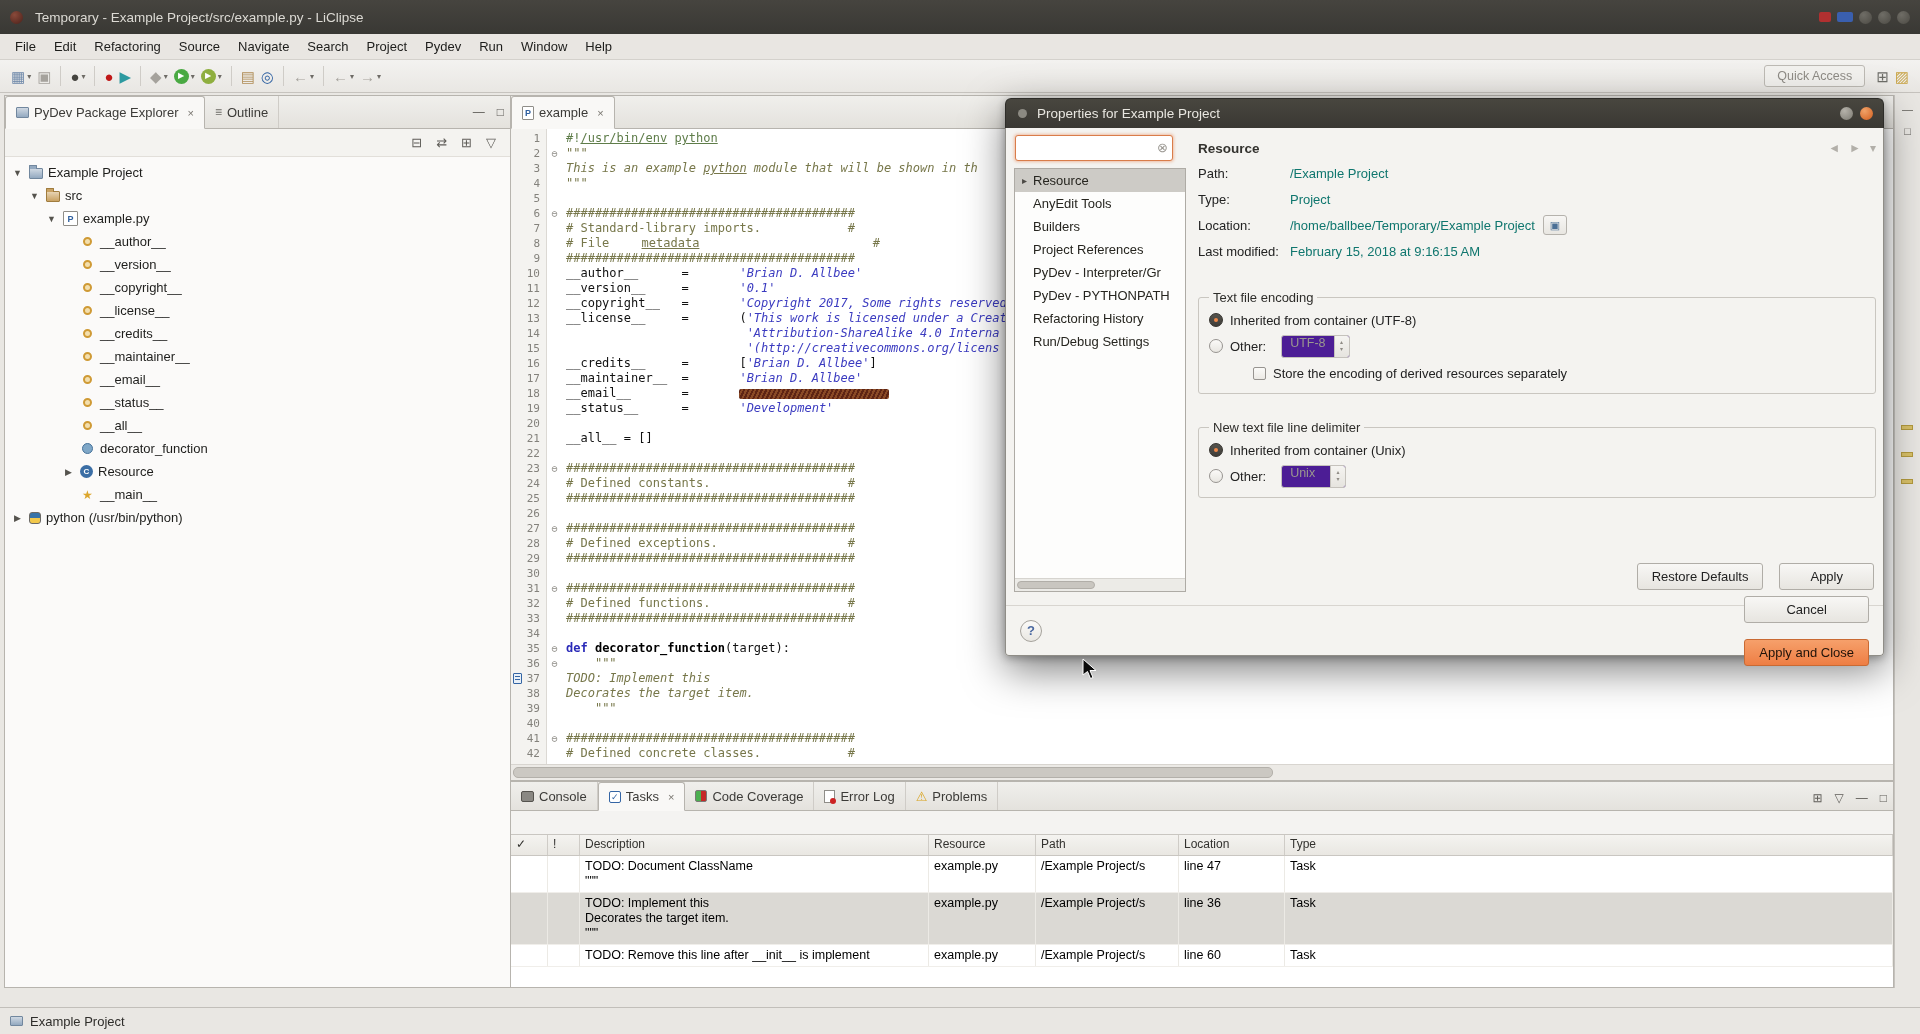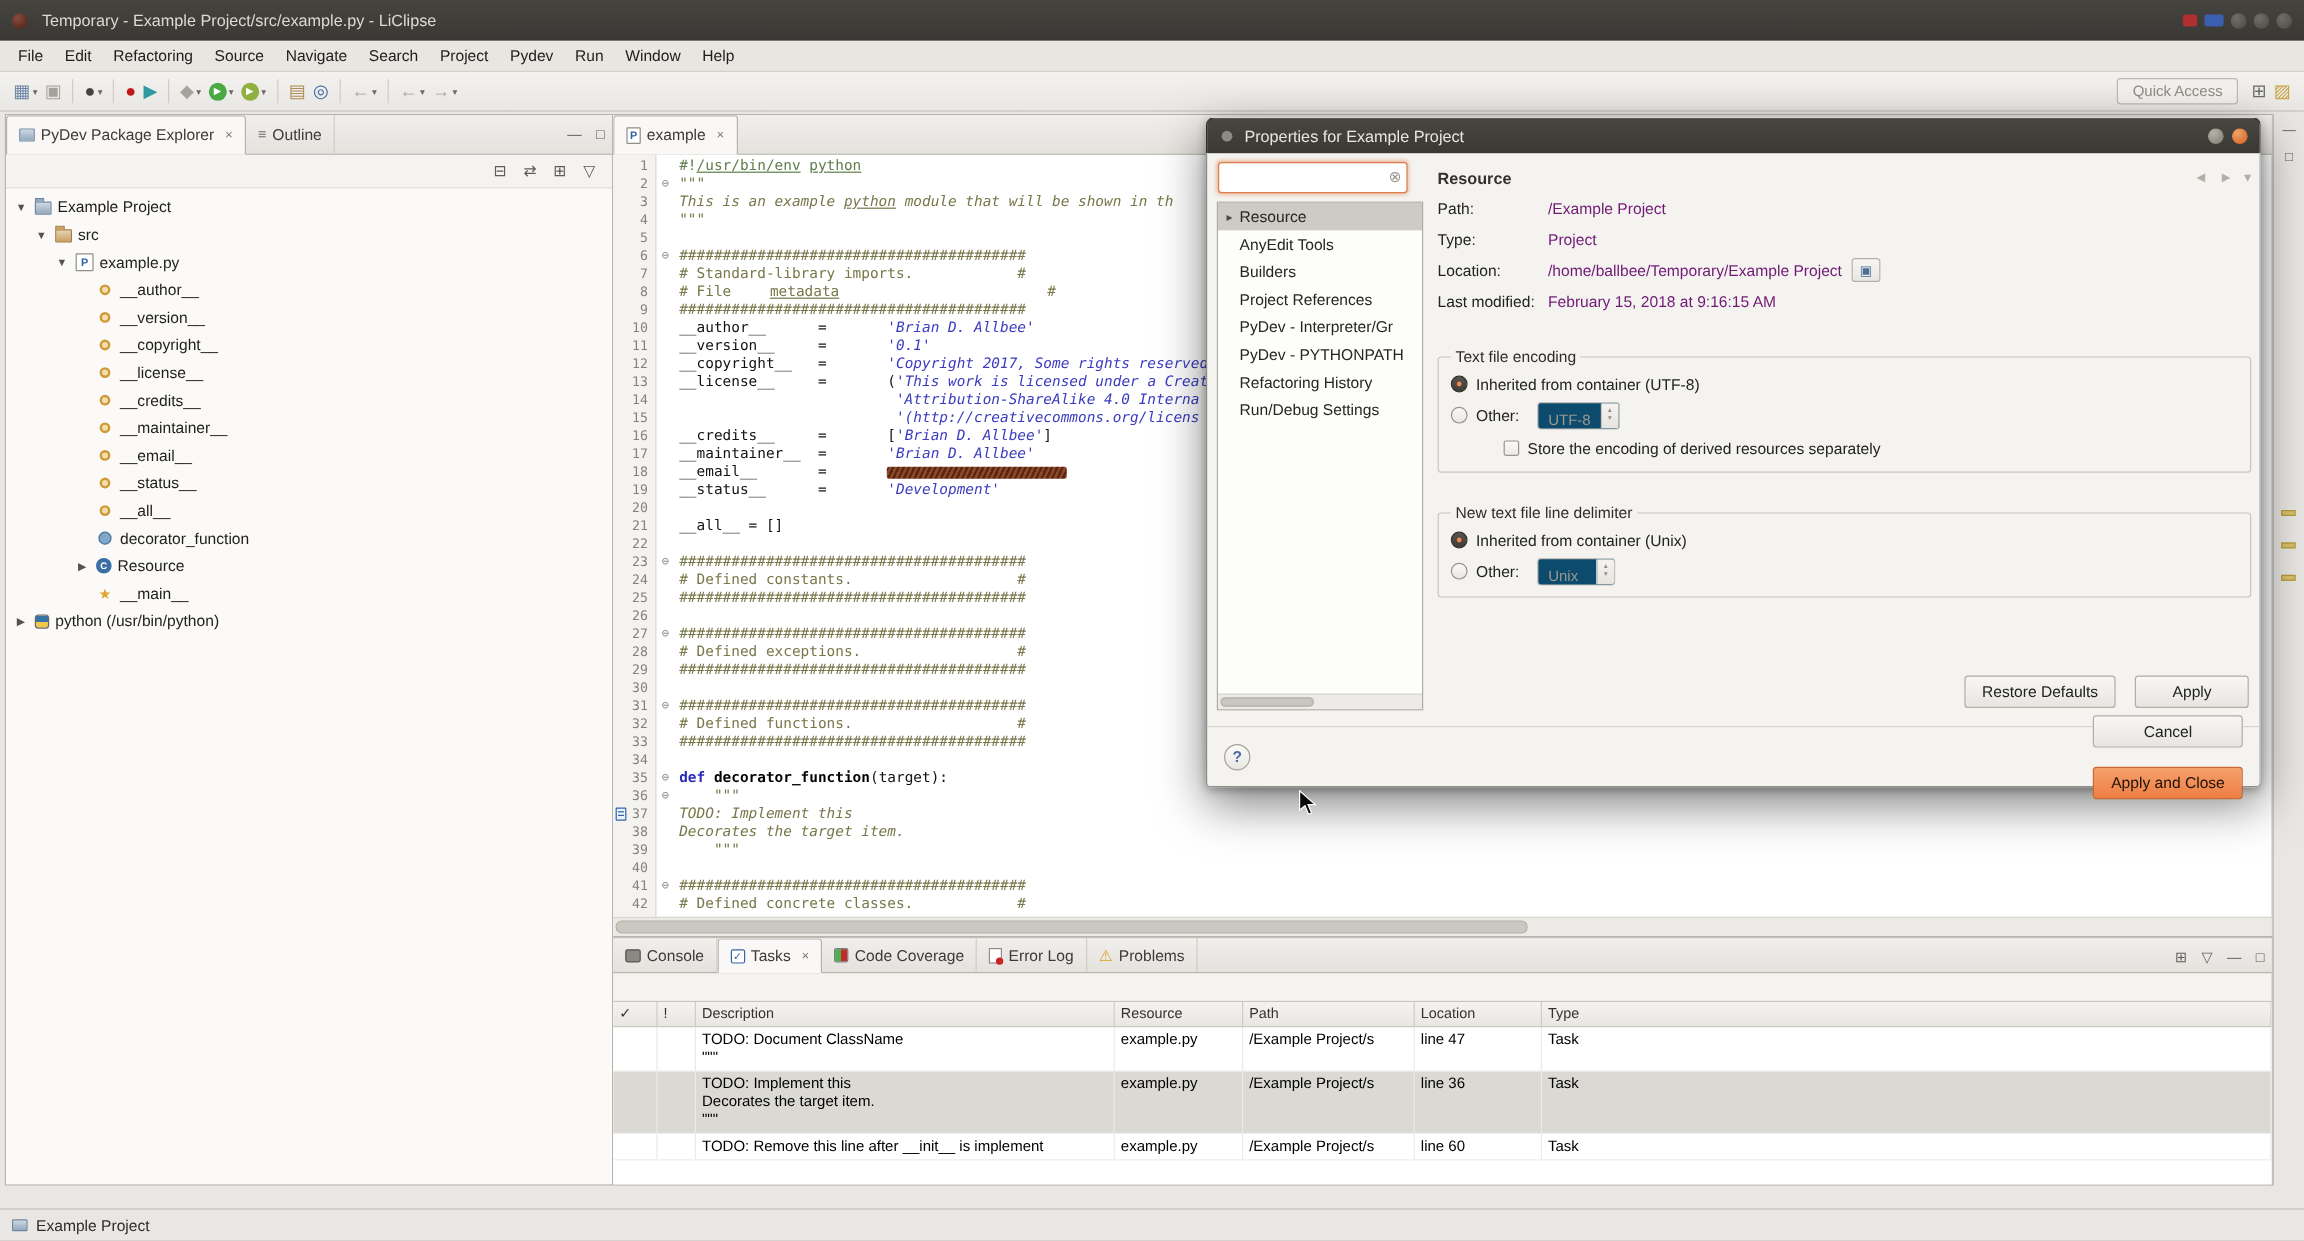--- a/index.html
+++ b/index.html
@@ -147,30 +147,30 @@
   .dlg-item.sel { background:#cdcbc6; }
   .dexp { width:11px; font-size:10px; color:#4c4a45; text-align:center; flex:none; }
   .dlg-list-scroll { position:absolute; left:0; right:0; bottom:0; height:13px; background:#ecebe7; border-top:1px solid #d6d4cf; }
   .dlg-list-scroll .thumb2 { position:absolute; left:2px; top:2px; width:78px; height:8px; background:#c9c6c0; border:1px solid #b1aea8; border-radius:4px; }
   .dlg-content { position:absolute; left:192px; top:8px; width:678px; height:462px; font-size:13px; color:#222; }
   .content-header { display:flex; justify-content:space-between; align-items:center; height:24px; }
   .page-title { font-weight:bold; font-size:13.5px; color:#33322e; }
   .nav-icons { color:#b2afa9; font-size:12px; display:flex; gap:9px; }
   .fld { display:flex; align-items:center; height:26px; }
   .fld-l { width:92px; flex:none; }
-  .fld-v { color:#701a75; }
+  .fld-v { color:#0f766e; }
   .loc-btn { margin-left:8px; width:24px; height:20px; border:1px solid #b5b2ac; border-radius:3px;
     background:linear-gradient(#f7f6f4,#e8e6e1); display:inline-flex; align-items:center; justify-content:center; color:#4a6f96; font-size:11px; }
   fieldset.group { border:1px solid #c9c6c0; border-radius:3px; margin-top:26px; padding:2px 10px 8px; }
   fieldset.group legend { font-size:13px; color:#2e2d2a; padding:0 4px; }
   .radio-row { display:flex; align-items:center; gap:7px; height:26px; }
   .radio { width:14px; height:14px; border-radius:50%; background:linear-gradient(#fbfaf8,#e8e6e1); border:1px solid #979490; position:relative; flex:none; }
   .radio.checked { background:linear-gradient(#56544e,#3f3d38); border-color:#33312d; }
   .radio.checked::after { content:""; position:absolute; left:4px; top:4px; width:4px; height:4px; border-radius:50%; background:#f08849; }
-  .combo { margin-left:8px; height:23px; display:inline-flex; align-items:flex-end; border:1px solid #c5c2bc; border-radius:3px; background:#0c4a6e; color:#9b988f; font-size:12.5px; overflow:hidden; }
+  .combo { margin-left:8px; height:23px; display:inline-flex; align-items:flex-start; border:1px solid #c5c2bc; border-radius:3px; background:#4c1d95; color:#9b988f; font-size:12.5px; overflow:hidden; }
   .combo .val { padding:0 8px; min-width:48px; }
   .combo .spin { width:15px; align-self:stretch; border-left:1px solid #c5c2bc; display:flex; flex-direction:column; align-items:center; justify-content:center; font-size:6px; color:#8f8c86; background:linear-gradient(#f5f4f1,#e6e4df); line-height:1.1; }
   .check-row { display:flex; align-items:center; gap:7px; height:24px; margin-top:2px;padding-left:44px; }
   .checkbox { width:13px; height:13px; border:1px solid #979490; border-radius:2px; background:linear-gradient(#fbfaf8,#eceae5); flex:none; }
   .content-buttons { position:absolute; right:2px; bottom:8px; display:flex; gap:16px; }
   .btn { height:27px; padding:0 14px; border:1px solid #b0ada7; border-radius:3px; background:linear-gradient(#f8f7f5,#e7e5e0);
     font-size:13px; color:#222; font-family:inherit; }
   .btn.wide { padding:0 30px; }
   .btn.primary { background:linear-gradient(#f6a06b,#ee7e44); border:1px solid #c96a33; color:#1f1209; }
   .dlg-footer { position:absolute; left:0; right:0; bottom:0; height:50px; border-top:1px solid #d8d5d0;

